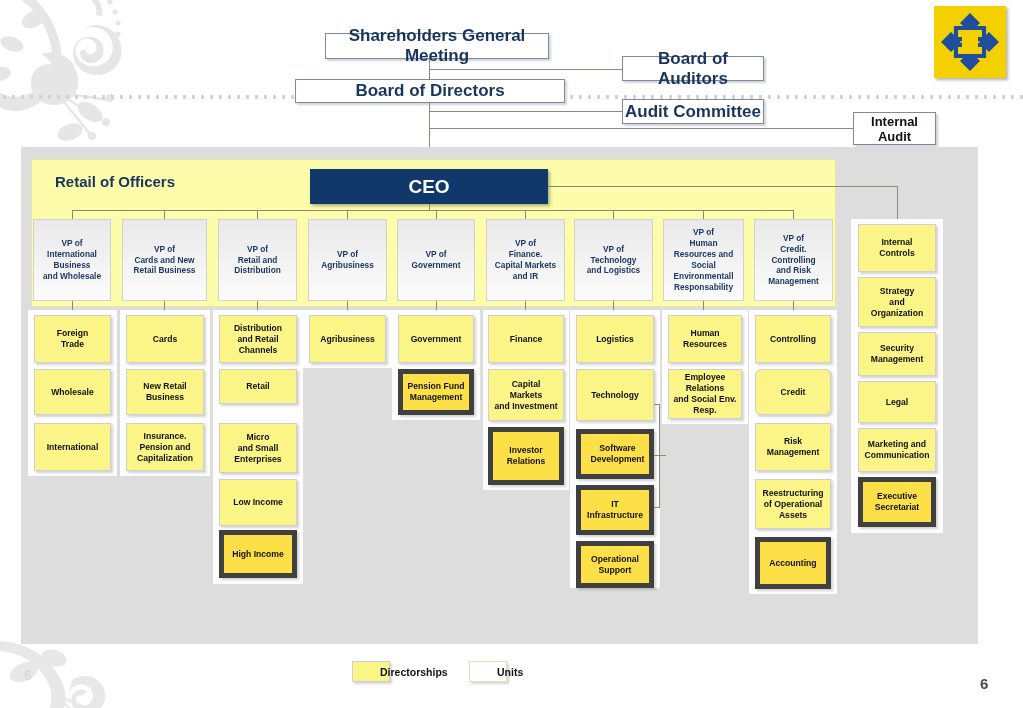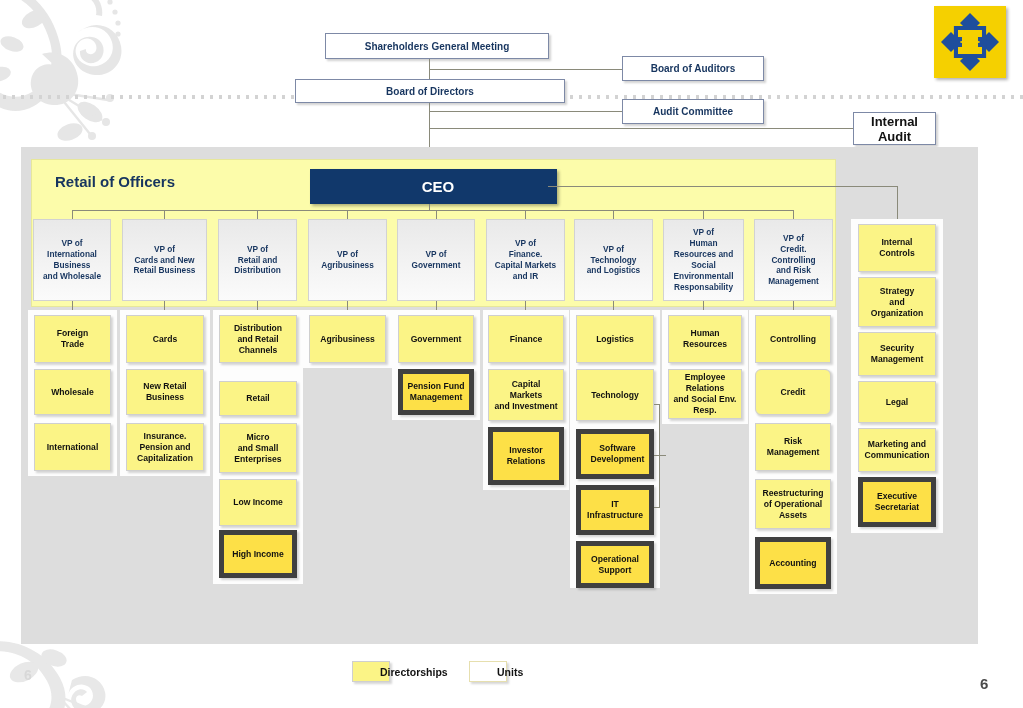--- a/index.html
+++ b/index.html
@@ -27,21 +27,21 @@
 
   
   .ln{position:absolute;background:#8a8a7a;}
   .lnv{width:1px;}
   .lnh{height:1px;}
 
   
   .gbox{
     position:absolute;background:#ffffff;border:1px solid #7d89a6;
     box-shadow:1.5px 1.5px 2px rgba(0,0,0,.18);
-    color:#17355f;font-weight:bold;font-size:10px;
+    color:#17355f;font-weight:bold;font-size:17px;
     display:flex;align-items:center;justify-content:center;text-align:center;
     box-sizing:border-box;
   }
   #box-sgm{left:325px;top:33px;width:224px;height:26px;}
   #box-bod{left:295px;top:79px;width:270px;height:24px;}
   #box-auditors{left:622px;top:56px;width:142px;height:25px;}
   #box-auditcmt{left:622px;top:99px;width:142px;height:25px;}
   #box-intaudit{left:853px;top:112px;width:83px;height:33px;font-size:13px;color:#111;}
 
   
@@ -53,22 +53,22 @@
     background:#fcfcaa;border:1px solid #e7e79a;box-sizing:border-box;
   }
   .officers-title{
     position:absolute;left:55px;top:173px;font-size:15px;font-weight:bold;color:#17355f;
   }
 
   
   .ceo{
     position:absolute;left:310px;top:169px;width:238px;height:35px;
     background:#11386b;box-shadow:2px 2px 3px rgba(0,0,0,.3);
-    color:#ffffff;font-size:15px;font-weight:bold;
-    display:flex;align-items:center;justify-content:center;padding-left:9px;
+    color:#ffffff;font-size:19px;font-weight:bold;
+    display:flex;align-items:center;justify-content:center;
   }
 
   
   .vp{
     position:absolute;top:219px;height:82px;
     background:linear-gradient(180deg,#e9e9e9 0%,#fbfbfb 100%);
     border:1px solid #d2d2d2;box-sizing:border-box;
     color:#17355f;font-weight:bold;font-size:8.3px;line-height:1.32;
     display:flex;align-items:center;justify-content:center;text-align:center;
     padding:2px 3px;
@@ -227,21 +227,21 @@
 
 <div class="cell dir" style="left:34px;top:315px;width:77px;height:48px;">Foreign<br>Trade</div>
 <div class="cell dir" style="left:34px;top:369px;width:77px;height:46px;">Wholesale</div>
 <div class="cell dir" style="left:34px;top:423px;width:77px;height:48px;">International</div>
 
 <div class="cell dir" style="left:126px;top:315px;width:78px;height:48px;">Cards</div>
 <div class="cell dir" style="left:126px;top:369px;width:78px;height:46px;">New Retail<br>Business</div>
 <div class="cell dir" style="left:126px;top:423px;width:78px;height:48px;">Insurance.<br>Pension and<br>Capitalization</div>
 
 <div class="cell dir" style="left:219px;top:315px;width:78px;height:48px;">Distribution<br>and Retail<br>Channels</div>
-<div class="cell dir" style="left:219px;top:369px;width:78px;height:35px;margin-top:12px;">Retail</div>
+<div class="cell dir" style="left:219px;top:369px;width:78px;height:35px;">Retail</div>
 <div class="cell dir" style="left:219px;top:423px;width:78px;height:50px;">Micro<br>and Small<br>Enterprises</div>
 <div class="cell dir" style="left:219px;top:479px;width:78px;height:47px;">Low Income</div>
 <div class="cell unit" style="left:219px;top:530px;width:78px;height:48px;">High Income</div>
 
 <div class="cell dir" style="left:309px;top:315px;width:77px;height:48px;">Agribusiness</div>
 
 <div class="cell dir" style="left:398px;top:315px;width:76px;height:48px;">Government</div>
 <div class="cell unit" style="left:398px;top:369px;width:76px;height:46px;">Pension Fund<br>Management</div>
 
 <div class="cell dir" style="left:488px;top:315px;width:76px;height:48px;">Finance</div>

